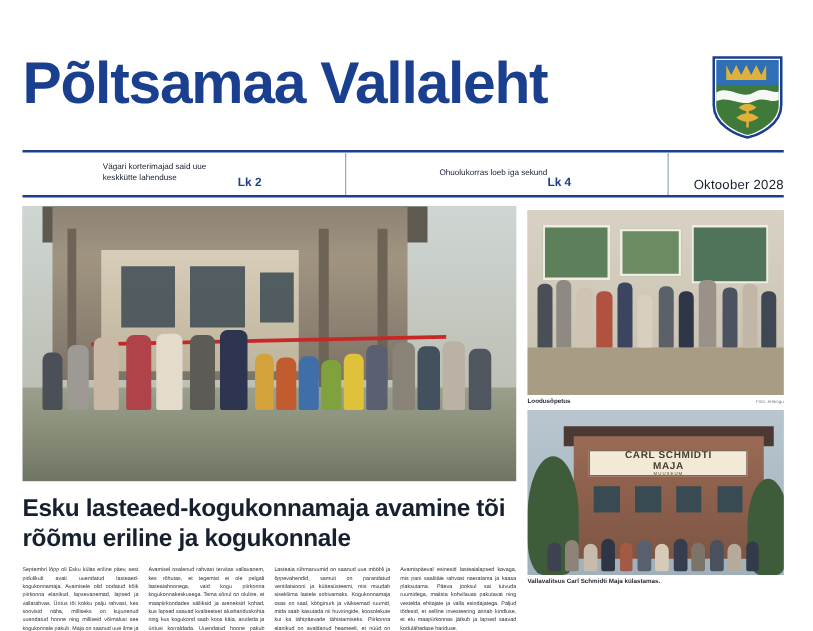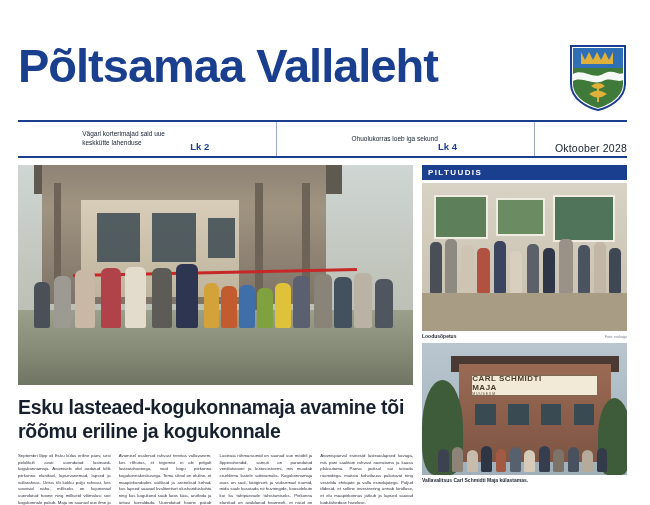--- a/index.html
+++ b/index.html
@@ -190,21 +190,21 @@
   
   .p2-sky { position:absolute; inset:0; background:linear-gradient(#b9c6cf, #9fb0bb); }
   .p2-house {
     position:absolute; left:18%; top:16%; width:74%; height:74%;
     background: linear-gradient(#9a6a54, #7e5544);
   }
   .p2-roof { position:absolute; left:14%; top:10%; width:82%; height:12%; background:#4b3a33; }
   .p2-sign {
     position:absolute; left:24%; top:24%; width:62%; height:16%;
     background:#f2ead6; border:1px solid #7c6a52;
-    display:flex; justify-content:center;
+    display:flex; align-items:center; justify-content:center;
     flex-direction: column;
   }
   .p2-sign-t1 { font-size:8px; font-weight:bold; color:#4a3c2c; letter-spacing:0.5px; }
   .p2-sign-t2 { font-size:3.5px; color:#5c4c38; letter-spacing:0.8px; }
   .p2-win { position:absolute; background:#3a4a52; }
   .p2-tree { position:absolute; bottom:0; background:#3f5c3a; border-radius:50% 50% 30% 30%; }
   .p2-crowd { position:absolute; bottom:2%; left:6%; width:88%; height:22%; }
 </style>
 </head>
 <body>
@@ -293,21 +293,20 @@
         <div class="acol">
           <p>Lasteaia rühmaruumid on saanud uue mööbli ja õppevahendid, samuti on parandatud ventilatsiooni ja küttesüsteemi, mis muudab sisekliima lastele sobivamaks. Kogukonnamaja osas on saal, kööginurk ja väiksemad ruumid, mida saab kasutada nii huviringide, koosolekute kui ka tähtpäevade tähistamiseks. Piirkonna elanikud on avaldanud heameelt, et nüüd on olemas korralik koht, kus koos olla.</p>
         </div>
         <div class="acol">
           <p>Avamispäeval esinesid lasteaialapsed kavaga, mis pani saalitäie rahvast naeratama ja kaasa plaksutama. Päeva jooksul sai tutvuda ruumidega, maitsta kohvilauas pakutavat ning vestelda ehitajate ja valla esindajatega. Paljud tõdesid, et selline investeering annab kindluse, et elu maapiirkonnas jätkub ja lapsed saavad kodulähedase hariduse.</p>
         </div>
       </div>
     </div>
 
     <div class="right-col">
-      <div class="piltuudis-head">PILTUUDIS</div>
 
       <div class="photo-box ph1">
         <div class="p1-wall"></div>
         <div class="p1-art" style="left:6%;top:8%;width:26%;height:30%;"></div>
         <div class="p1-art" style="left:36%;top:10%;width:24%;height:26%;background:#6b8b63;"></div>
         <div class="p1-art" style="left:64%;top:8%;width:30%;height:32%;background:#4f7459;"></div>
         <div class="p1-floor"></div>
         <div class="p1-fig" style="left:4%;width:6%;height:34%;background:#4a4e57;"></div>
         <div class="p1-fig" style="left:11%;width:6%;height:36%;background:#8e8a82;"></div>
         <div class="p1-fig" style="left:19%;width:6.5%;height:32%;background:#cfc4b4;"></div>

